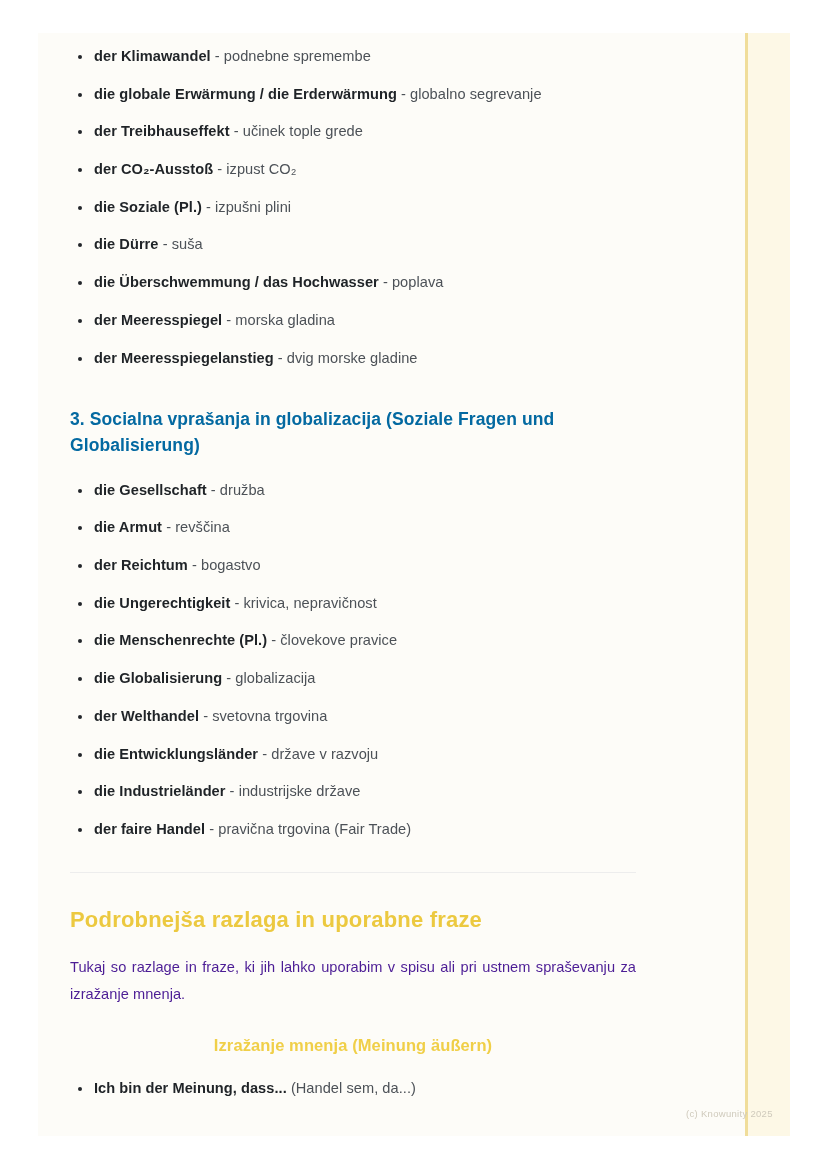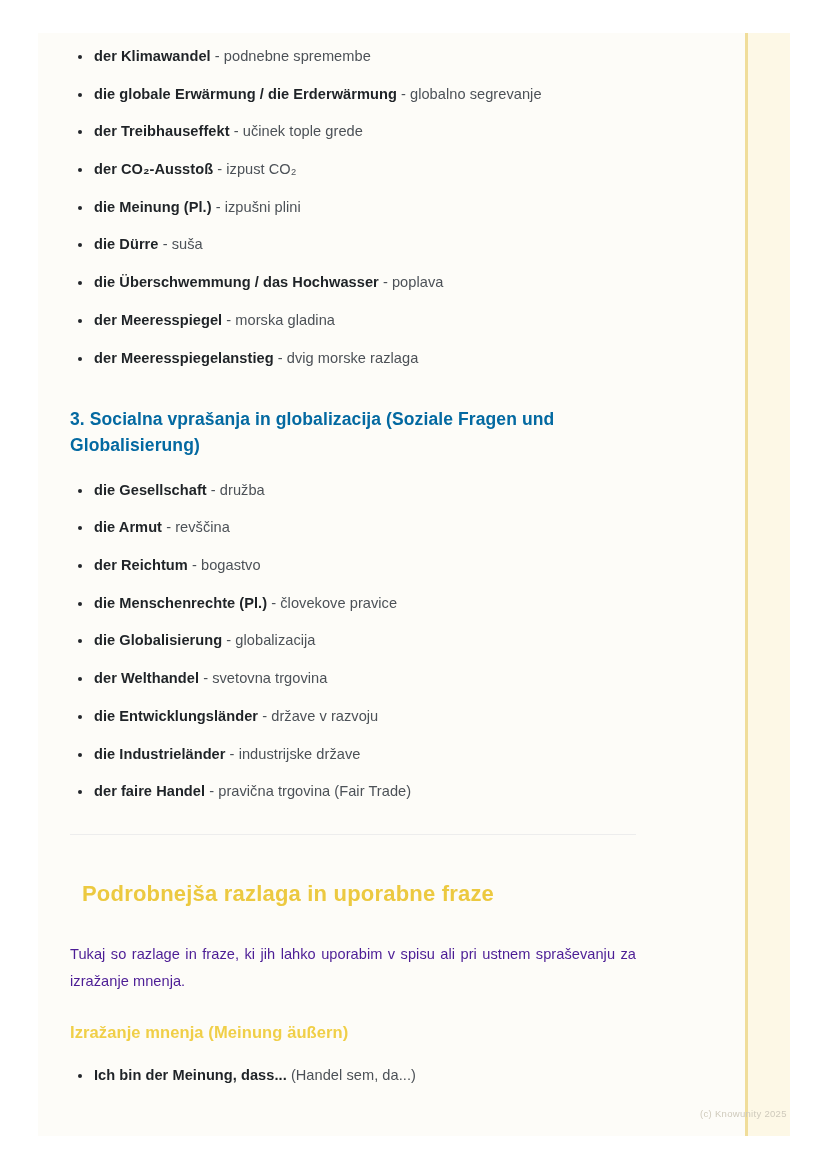--- a/index.html
+++ b/index.html
@@ -97,34 +97,35 @@
 
   h2.section-title {
     margin: 0;
     font-size: 17.5px;
     line-height: 1.5;
     font-weight: bold;
     color: #0369a1;
     letter-spacing: 0.1px;
   }
   h2.big-title {
-    margin: 12px;
+    margin: 0;
     font-size: 22px;
     line-height: 1.35;
     font-weight: bold;
     color: #ecc940;
     letter-spacing: 0.2px;
   }
   h3.sub-title {
     margin: 0;
     font-size: 16.5px;
     line-height: 1.4;
     font-weight: bold;
     color: #f0cf48;
     letter-spacing: 0.1px;
+    text-align: center;
   }
 
   p.body-text {
     margin: 0;
     font-size: 14.6px;
     line-height: 1.85;
     color: #4c1d95;
     text-align: justify;
     letter-spacing: 0.05px;
   }
@@ -143,58 +144,58 @@
   .spacer-14 { height: 14px; }
 
   .watermark {
     position: absolute;
     left: 648px;
     top: 1075px;
     font-size: 9.5px;
     color: #cfcabc;
     letter-spacing: 0.3px;
     white-space: nowrap;
-    margin-left: 14px;
   }
 </style>
 </head>
 <body>
 
 <div class="page">
   <div class="sheet">
 
     <div class="side-rule"></div>
     <div class="side-panel"></div>
 
     <div class="content">
 
       <div class="spacer-14"></div>
 
       <ul class="term-list" id="climate-list">
           <li><span class="term">der Klimawandel</span><span class="gloss"> - </span><span class="gloss">podnebne spremembe</span></li>
           <li><span class="term">die globale Erwärmung / die Erderwärmung</span><span class="gloss"> - </span><span class="gloss">globalno segrevanje</span></li>
           <li><span class="term">der Treibhauseffekt</span><span class="gloss"> - </span><span class="gloss">učinek tople grede</span></li>
           <li><span class="term">der CO₂-Ausstoß</span><span class="gloss"> - </span><span class="gloss">izpust CO₂</span></li>
-          <li><span class="term">die Meinung (Pl.)</span><span class="gloss"> - </span><span class="gloss">izpušni plini</span></li>
+          <li><span class="term">die Soziale (Pl.)</span><span class="gloss"> - </span><span class="gloss">izpušni plini</span></li>
           <li><span class="term">die Dürre</span><span class="gloss"> - </span><span class="gloss">suša</span></li>
           <li><span class="term">die Überschwemmung / das Hochwasser</span><span class="gloss"> - </span><span class="gloss">poplava</span></li>
           <li><span class="term">der Meeresspiegel</span><span class="gloss"> - </span><span class="gloss">morska gladina</span></li>
-          <li><span class="term">der Meeresspiegelanstieg</span><span class="gloss"> - </span><span class="gloss">dvig morske razlaga</span></li>
+          <li><span class="term">der Meeresspiegelanstieg</span><span class="gloss"> - </span><span class="gloss">dvig morske gladine</span></li>
         </ul>
 
       <div class="spacer-20"></div>
 
       <h2 class="section-title">3. Socialna vprašanja in globalizacija (Soziale Fragen und Globalisierung)</h2>
 
       <div class="spacer-22"></div>
 
       <ul class="term-list" id="social-list">
           <li><span class="term">die Gesellschaft</span><span class="gloss"> - </span><span class="gloss">družba</span></li>
           <li><span class="term">die Armut</span><span class="gloss"> - </span><span class="gloss">revščina</span></li>
           <li><span class="term">der Reichtum</span><span class="gloss"> - </span><span class="gloss">bogastvo</span></li>
+          <li><span class="term">die Ungerechtigkeit</span><span class="gloss"> - </span><span class="gloss">krivica, nepravičnost</span></li>
           <li><span class="term">die Menschenrechte (Pl.)</span><span class="gloss"> - </span><span class="gloss">človekove pravice</span></li>
           <li><span class="term">die Globalisierung</span><span class="gloss"> - </span><span class="gloss">globalizacija</span></li>
           <li><span class="term">der Welthandel</span><span class="gloss"> - </span><span class="gloss">svetovna trgovina</span></li>
           <li><span class="term">die Entwicklungsländer</span><span class="gloss"> - </span><span class="gloss">države v razvoju</span></li>
           <li><span class="term">die Industrieländer</span><span class="gloss"> - </span><span class="gloss">industrijske države</span></li>
           <li><span class="term">der faire Handel</span><span class="gloss"> - </span><span class="gloss">pravična trgovina (Fair Trade)</span></li>
         </ul>
 
       <div class="spacer-14"></div>
 

